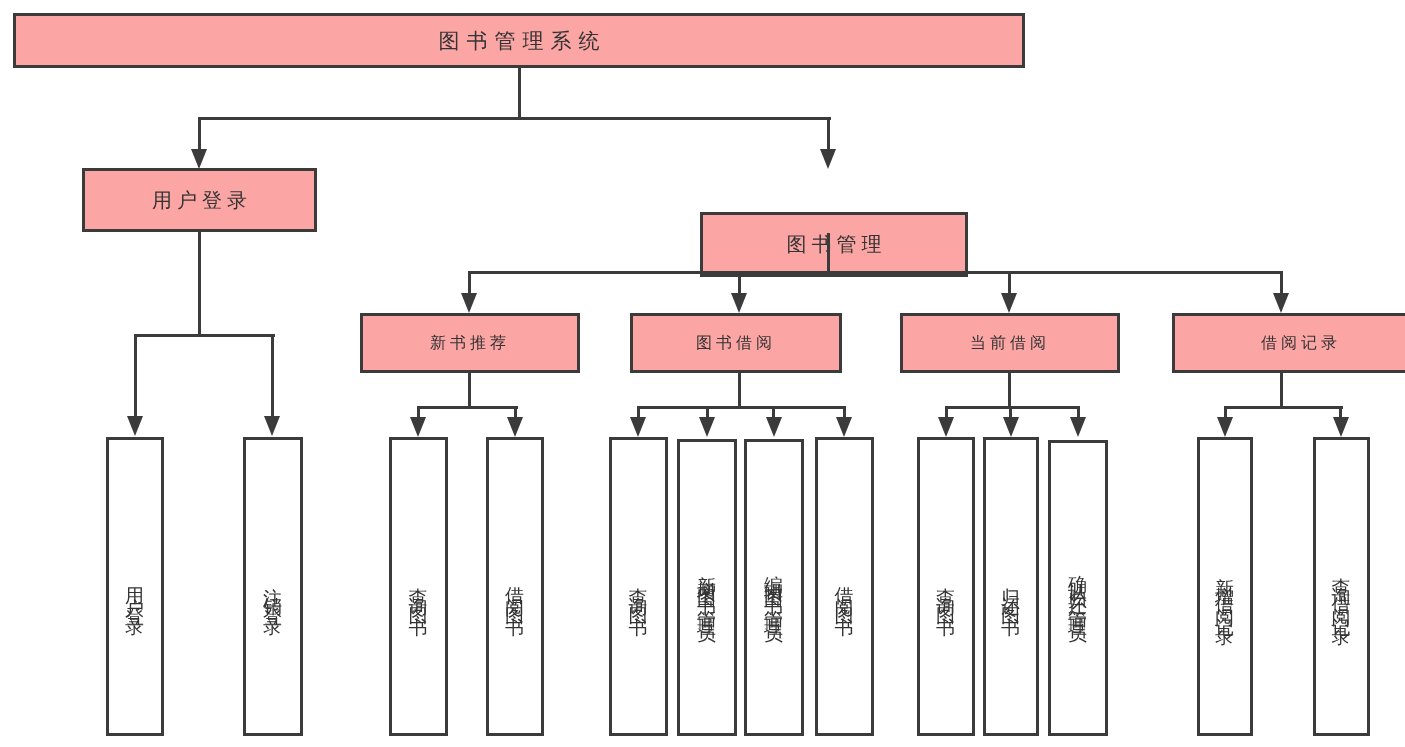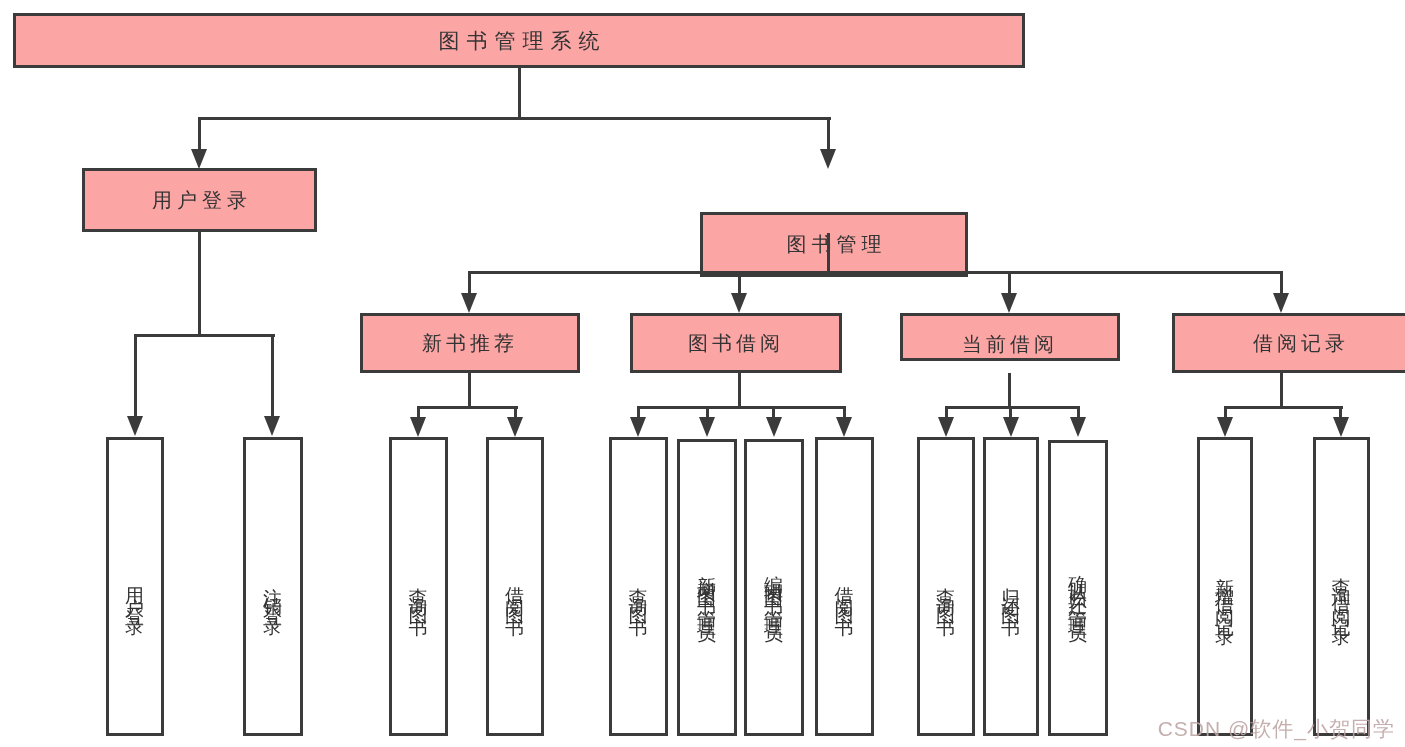--- a/index.html
+++ b/index.html
@@ -6,21 +6,21 @@
   .stage{
     position:relative;width:1405px;height:747px;background:var(--background,#fff);
     font-family:"Liberation Sans",sans-serif;color:var(--text,#333333);overflow:hidden;
   }
   .hbox{
     position:absolute;background:#fca5a5;border:3px solid var(--box_border,#3b3b3b);
     box-sizing:border-box;display:flex;align-items:center;justify-content:center;
   }
   .root-box{font-size:21px;letter-spacing:7px;padding-left:7px;}
   .l2-box{font-size:20px;letter-spacing:5px;padding-left:5px;}
-  .l3-box{font-size:20px;letter-spacing:4px;}
+  .l3-box{font-size:16px;letter-spacing:4px;}
   .vbox{
     position:absolute;background:#fff;border:3px solid var(--box_border,#3b3b3b);
     box-sizing:border-box;display:flex;align-items:center;justify-content:center;
   }
   .vtext{
     writing-mode:vertical-lr;text-orientation:mixed;font-size:19px;line-height:1;
     letter-spacing:10px;white-space:nowrap;padding-top:10px;
   }
   .vtext.tight{letter-spacing:7px;padding-top:7px;}
   .line{position:absolute;background:var(--line,#3b3b3b);}
@@ -49,21 +49,21 @@
   <div class="hbox l2-box" style="left:700px;top:168px;width:268px;height:65px;margin-top:44px;">
     <span>图书管理</span>
   </div>
 
   <div class="hbox l3-box" style="left:360px;top:313px;width:220px;height:60px;">
     <span>新书推荐</span>
   </div>
   <div class="hbox l3-box" style="left:630px;top:313px;width:212px;height:60px;">
     <span>图书借阅</span>
   </div>
-  <div class="hbox l3-box" style="left:900px;top:313px;width:220px;height:48px;align-items:flex-end;">
+  <div class="hbox l3-box" style="left:900px;top:313px;width:220px;height:60px;">
     <span>当前借阅</span>
   </div>
   <div class="hbox l3-box" style="left:1172px;top:313px;width:258px;height:60px;">
     <span>借阅记录</span>
   </div>
 
   <div class="vbox" style="left:106px;top:437px;width:58px;height:299px;">
     <span class="vtext">用户登录</span>
   </div>
   <div class="vbox" style="left:243px;top:437px;width:60px;height:299px;">
@@ -159,15 +159,14 @@
   <div class="line" style="left:1077px;top:406px;width:3px;height:13px;"></div>
   <div class="ah" style="left:1070px;top:417px;"></div>
 
   <div class="line" style="left:1280px;top:373px;width:3px;height:36px;"></div>
   <div class="line" style="left:1224px;top:406px;width:119px;height:3px;"></div>
   <div class="line" style="left:1224px;top:406px;width:3px;height:13px;"></div>
   <div class="ah" style="left:1217px;top:417px;"></div>
   <div class="line" style="left:1339px;top:406px;width:3px;height:13px;"></div>
   <div class="ah" style="left:1333px;top:417px;"></div>
 
-  <div class="watermark">CSDN @软件_小贺同学</div>
 
 </div>
 
 </body></html>

